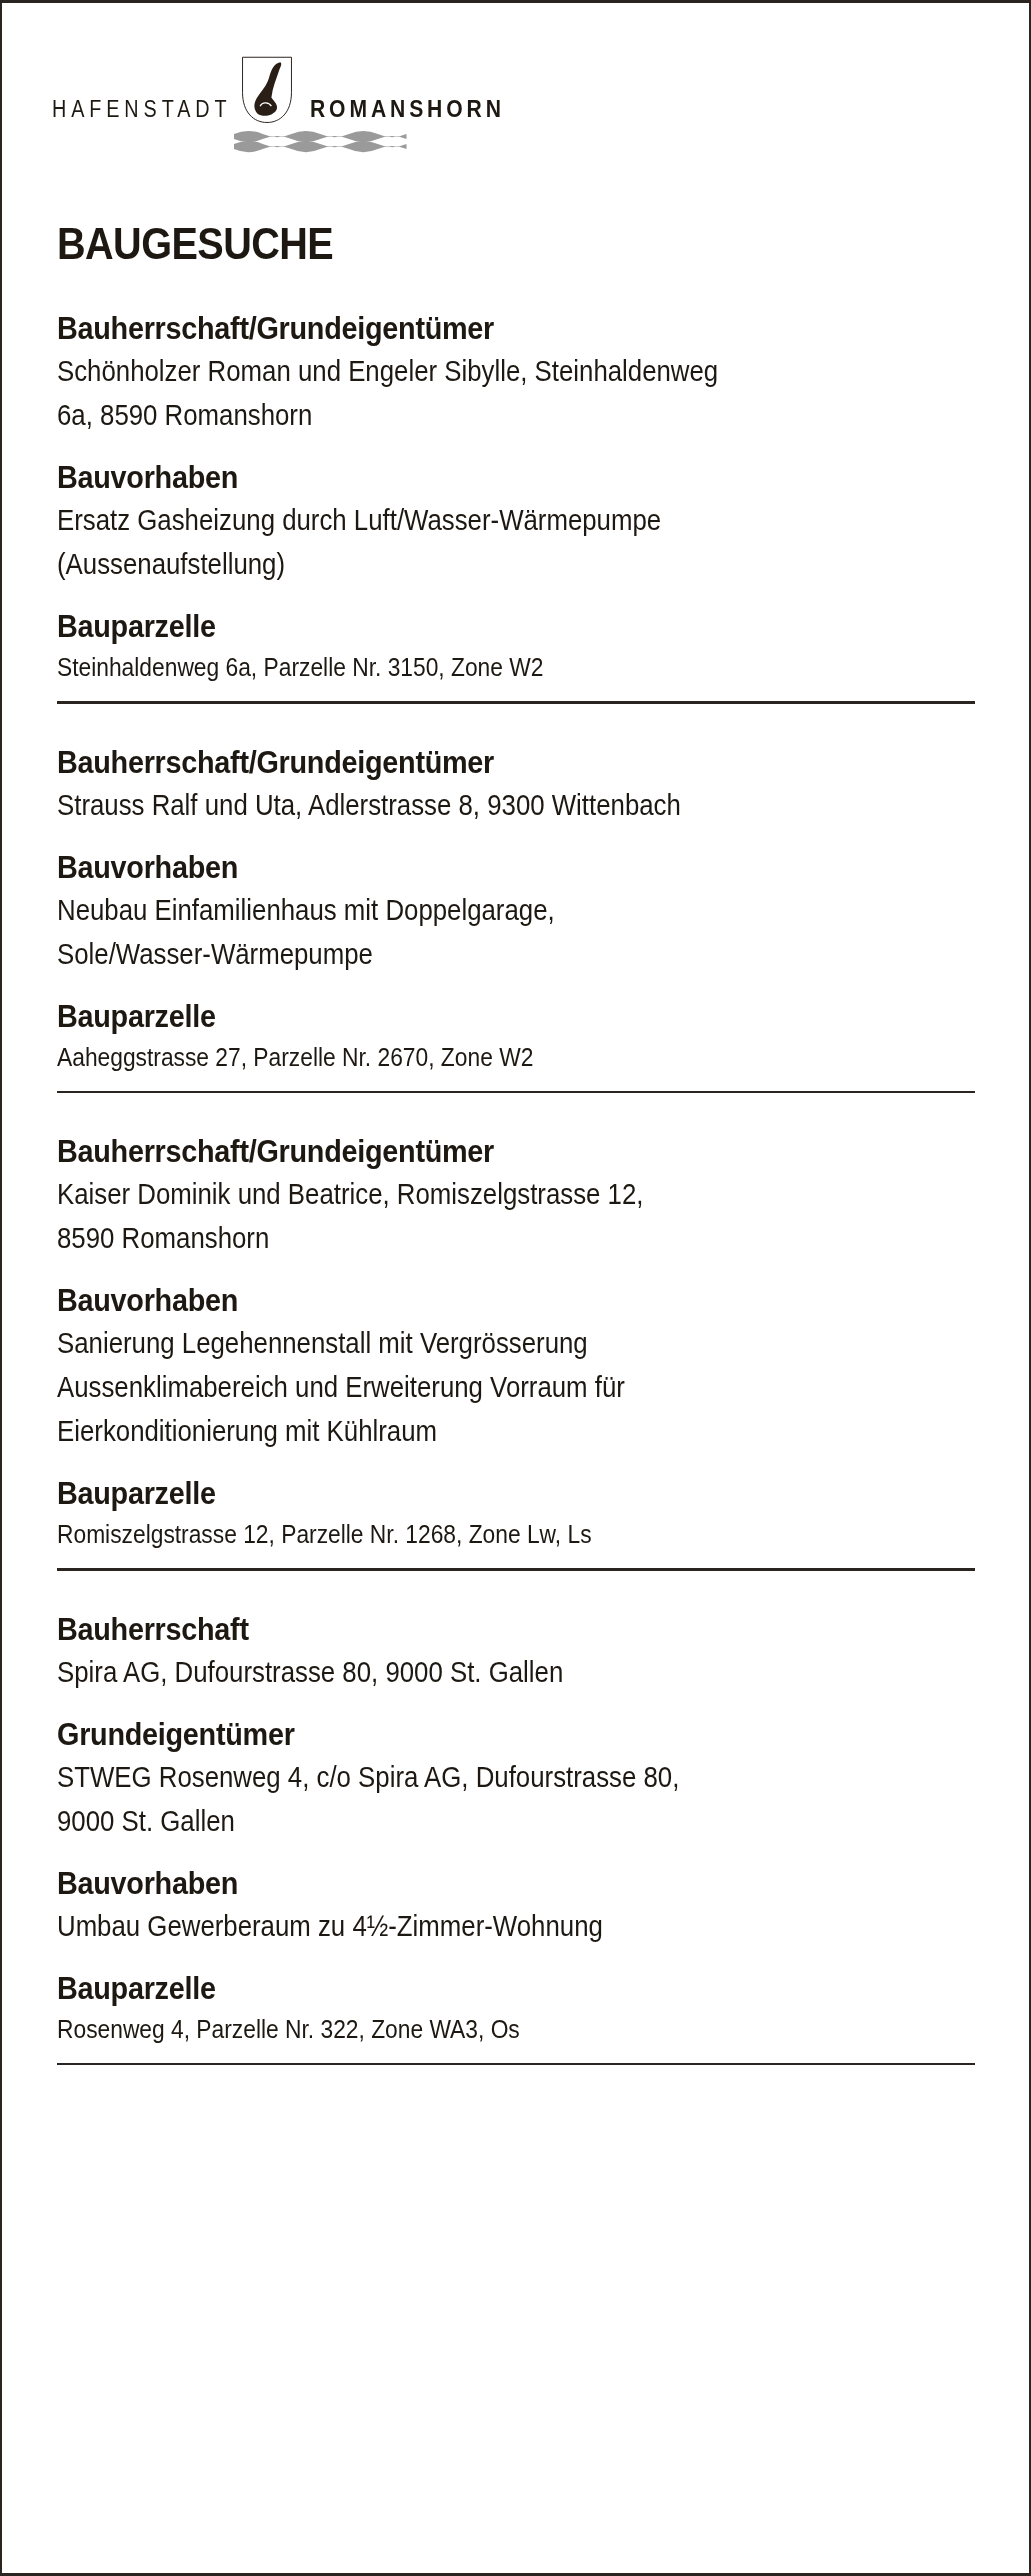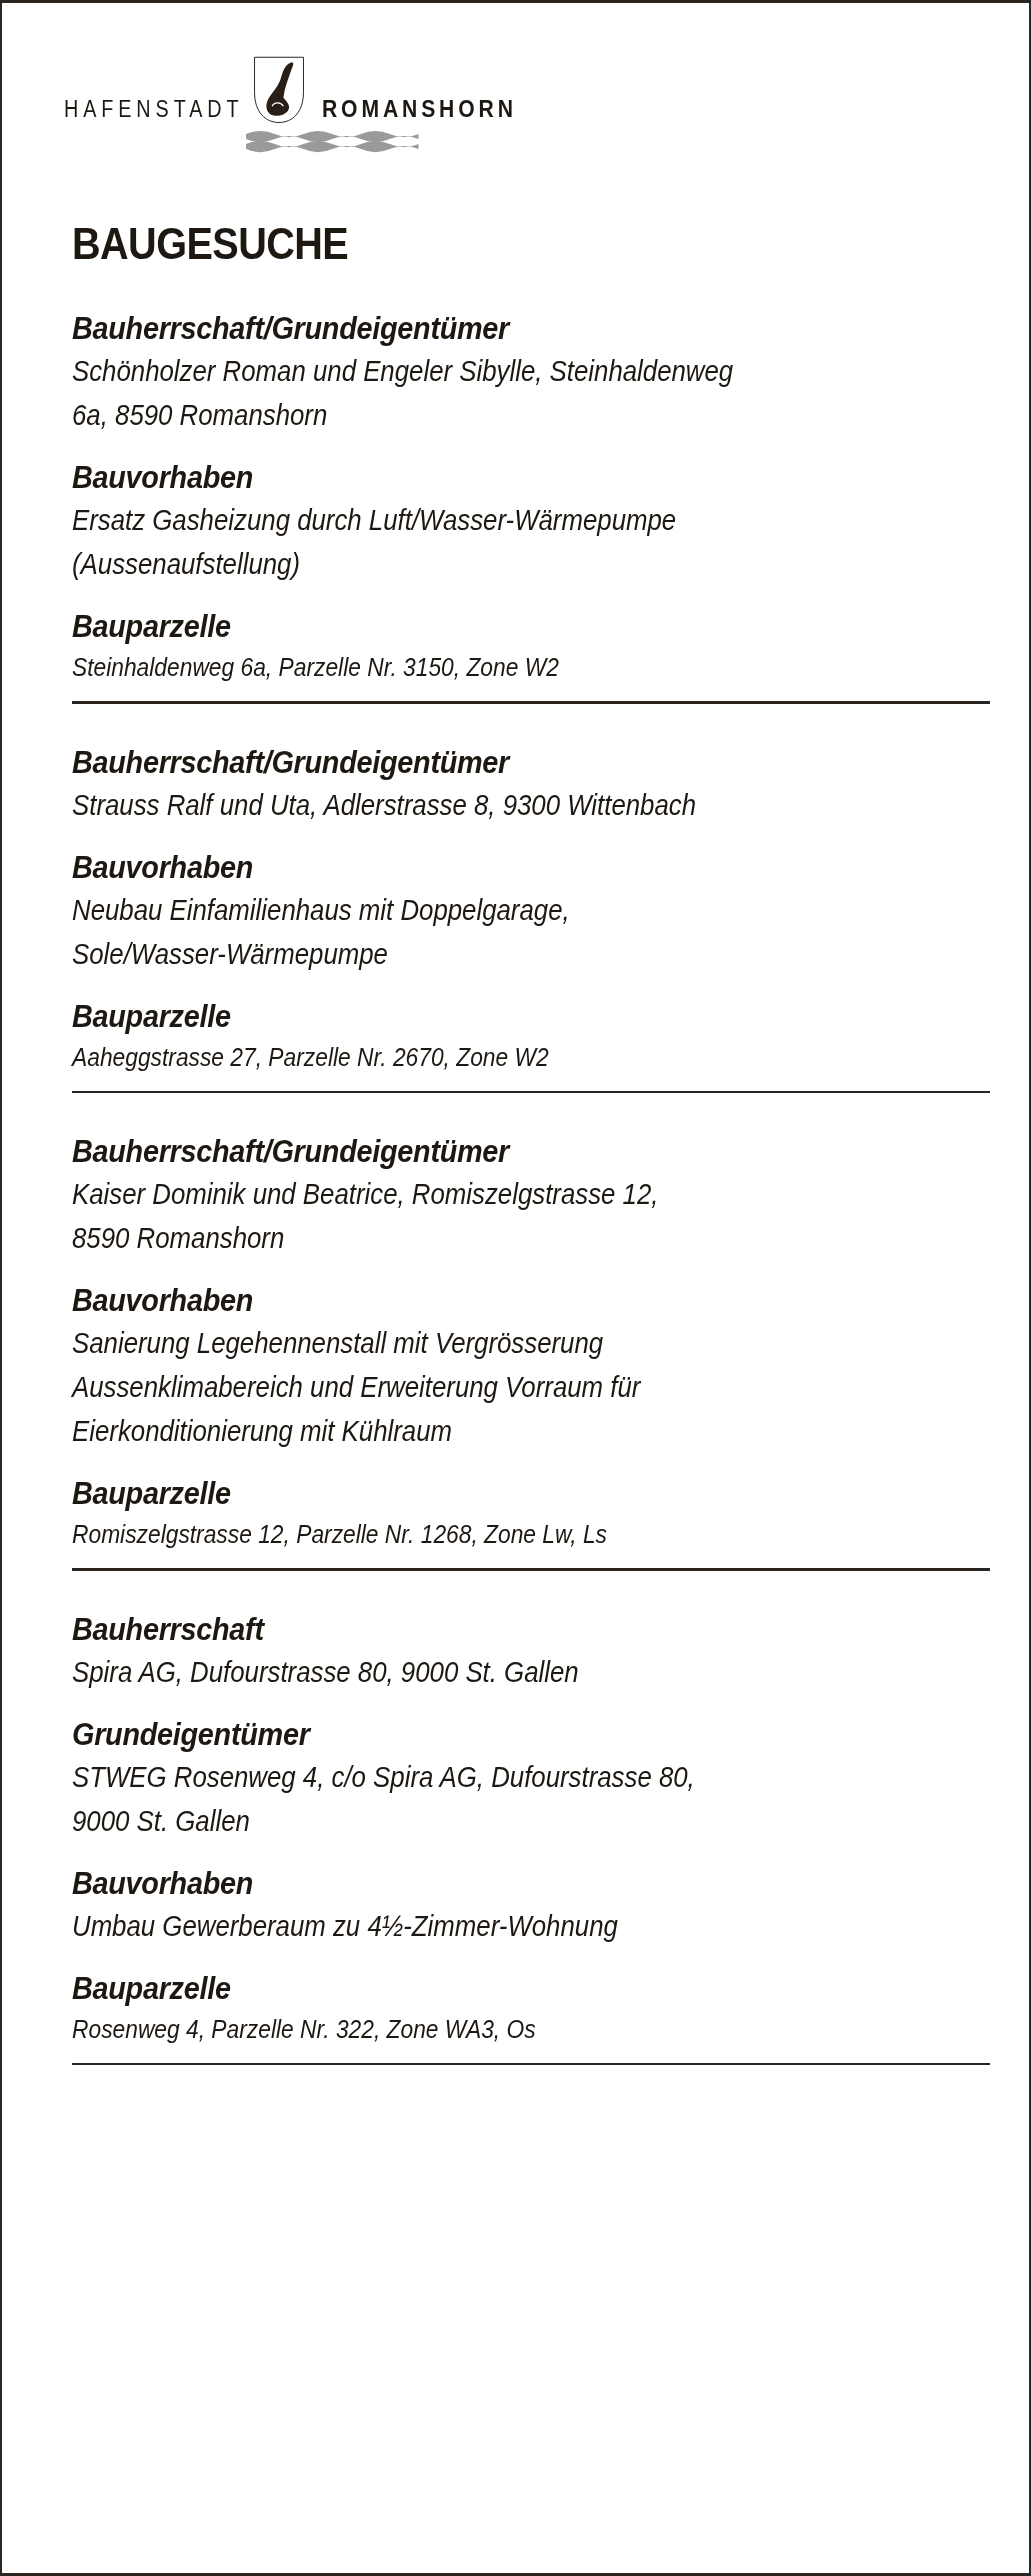--- a/index.html
+++ b/index.html
@@ -1,31 +1,31 @@
 <!DOCTYPE html>
 <html style="font-size:10px"><head>
 <meta charset="utf-8">
 <style>
   html, body { margin: 0; padding: 0; background: #ffffff; }
   body { width: 1031px; height: 2576px; position: relative; overflow: hidden;
          font-family: "Liberation Sans", "DejaVu Sans", sans-serif; color: #1e1812; }
   .frame { position: absolute; left: 0; top: 0; width: 1031px; height: 2576px;
            box-sizing: border-box; border: 2.5px solid #2a2520; border-top-width: 3.2px; border-bottom-width: 3.2px; }
-  .logo { position: absolute; left: 64px; top: 56px; width: 505px; height: 101px; }
+  .logo { position: absolute; left: 52px; top: 56px; width: 505px; height: 101px; }
   .logo .wordleft { position: absolute; left: 0; top: 40px; font-size: 23px; letter-spacing: 5.7px;
                     font-weight: normal; transform: scaleX(0.86); transform-origin: left center; color: #1e1812; }
   .logo .wordright { position: absolute; left: 258px; top: 39px; font-size: 24px; letter-spacing: 4.4px;
                      font-weight: bold; transform: scaleX(0.88); transform-origin: left center; color: #1e1812; }
   .logo svg.crest { position: absolute; left: 189px; top: 0; }
   .logo svg.waves { position: absolute; left: 181px; top: 73px; }
 
-  .content { position: absolute; left: 72px; top: 215px; width: 922px; }
+  .content { position: absolute; left: 57px; top: 215px; width: 922px; }
   .title { font-size: 44px; font-weight: bold; letter-spacing: -0.6px; margin: 0; line-height: 57px;
            transform: scaleX(0.9); transform-origin: left center; }
-  .entry { padding: 0; font-style: italic; }
+  .entry { padding: 0; }
   .label { font-size: 32px; font-weight: bold; line-height: 42px; margin: 0;
            transform: scaleX(0.9); transform-origin: left center; letter-spacing: -0.3px; }
   .value { font-size: 30px; line-height: 44px; margin: 0; white-space: pre-line;
            transform: scaleX(0.86); transform-origin: left center; width: 116%; }
   .value.small { font-size: 26.5px; line-height: 40px; }
   .gap-title { height: 35px; }
   .gap { height: 19px; }
   .divider { height: 2.5px; background: #2a2520; width: 918px; margin: 14px 0 37px 0; }
 </style>
 </head>

